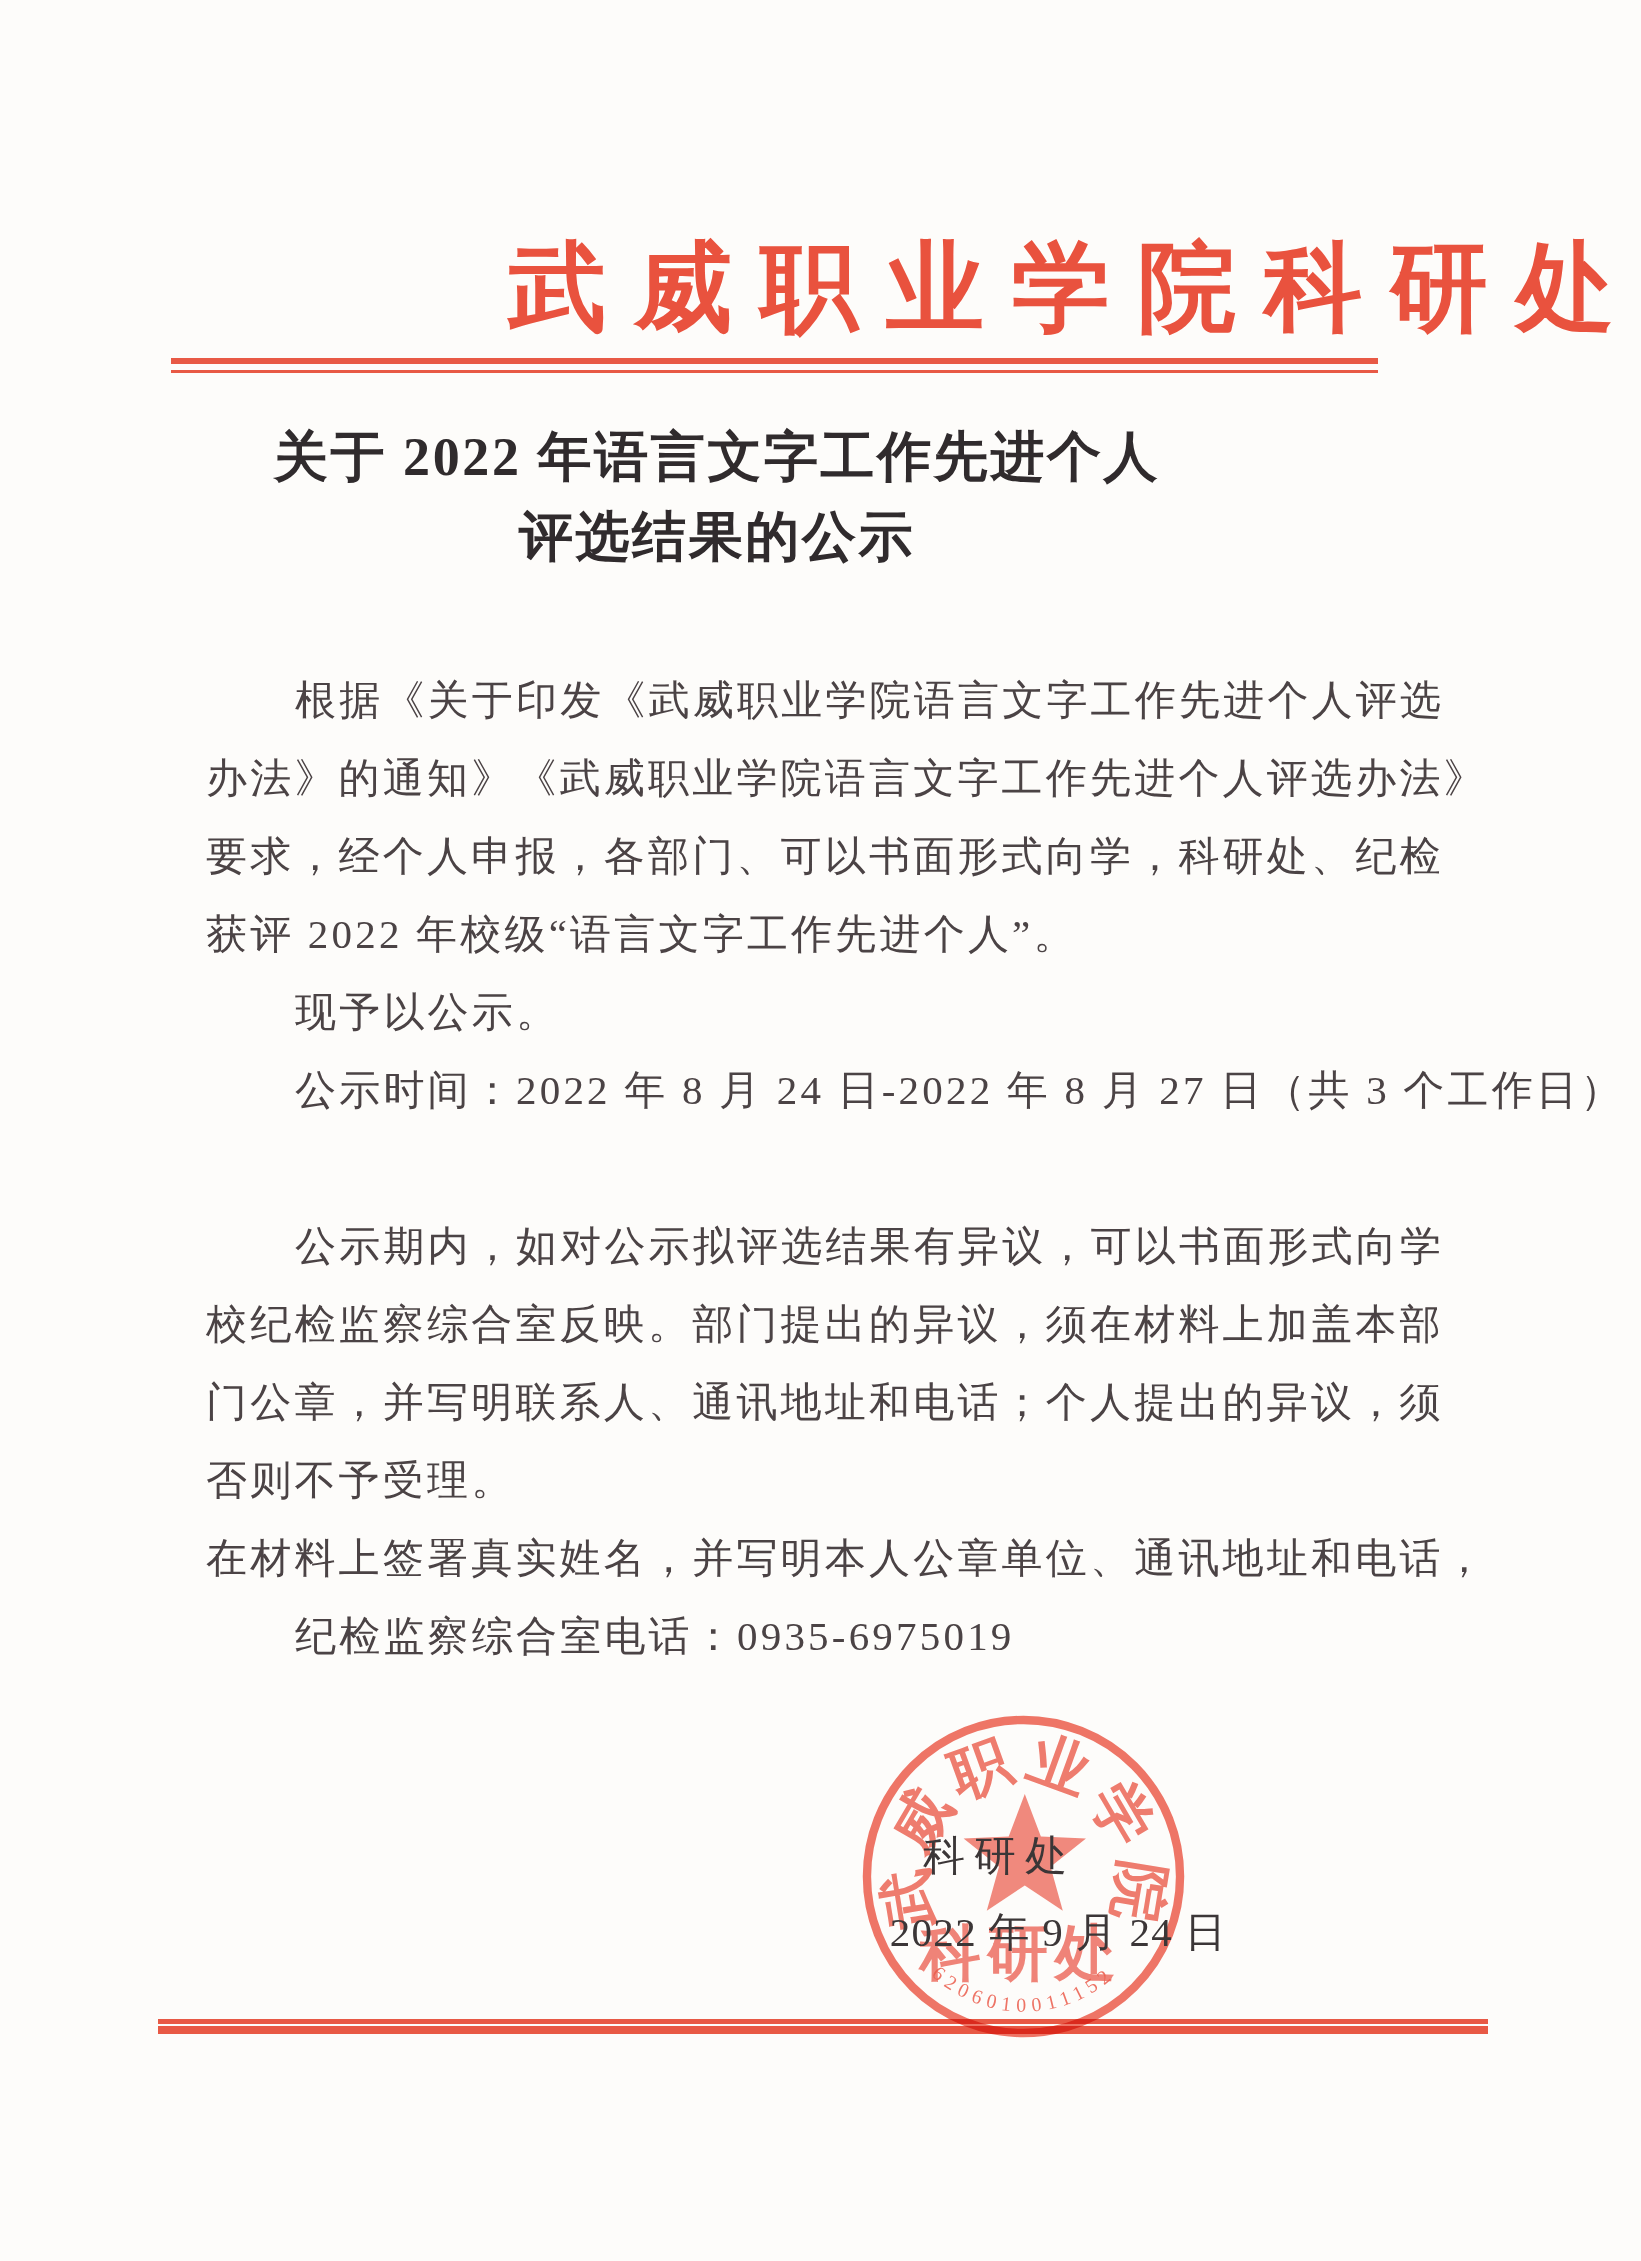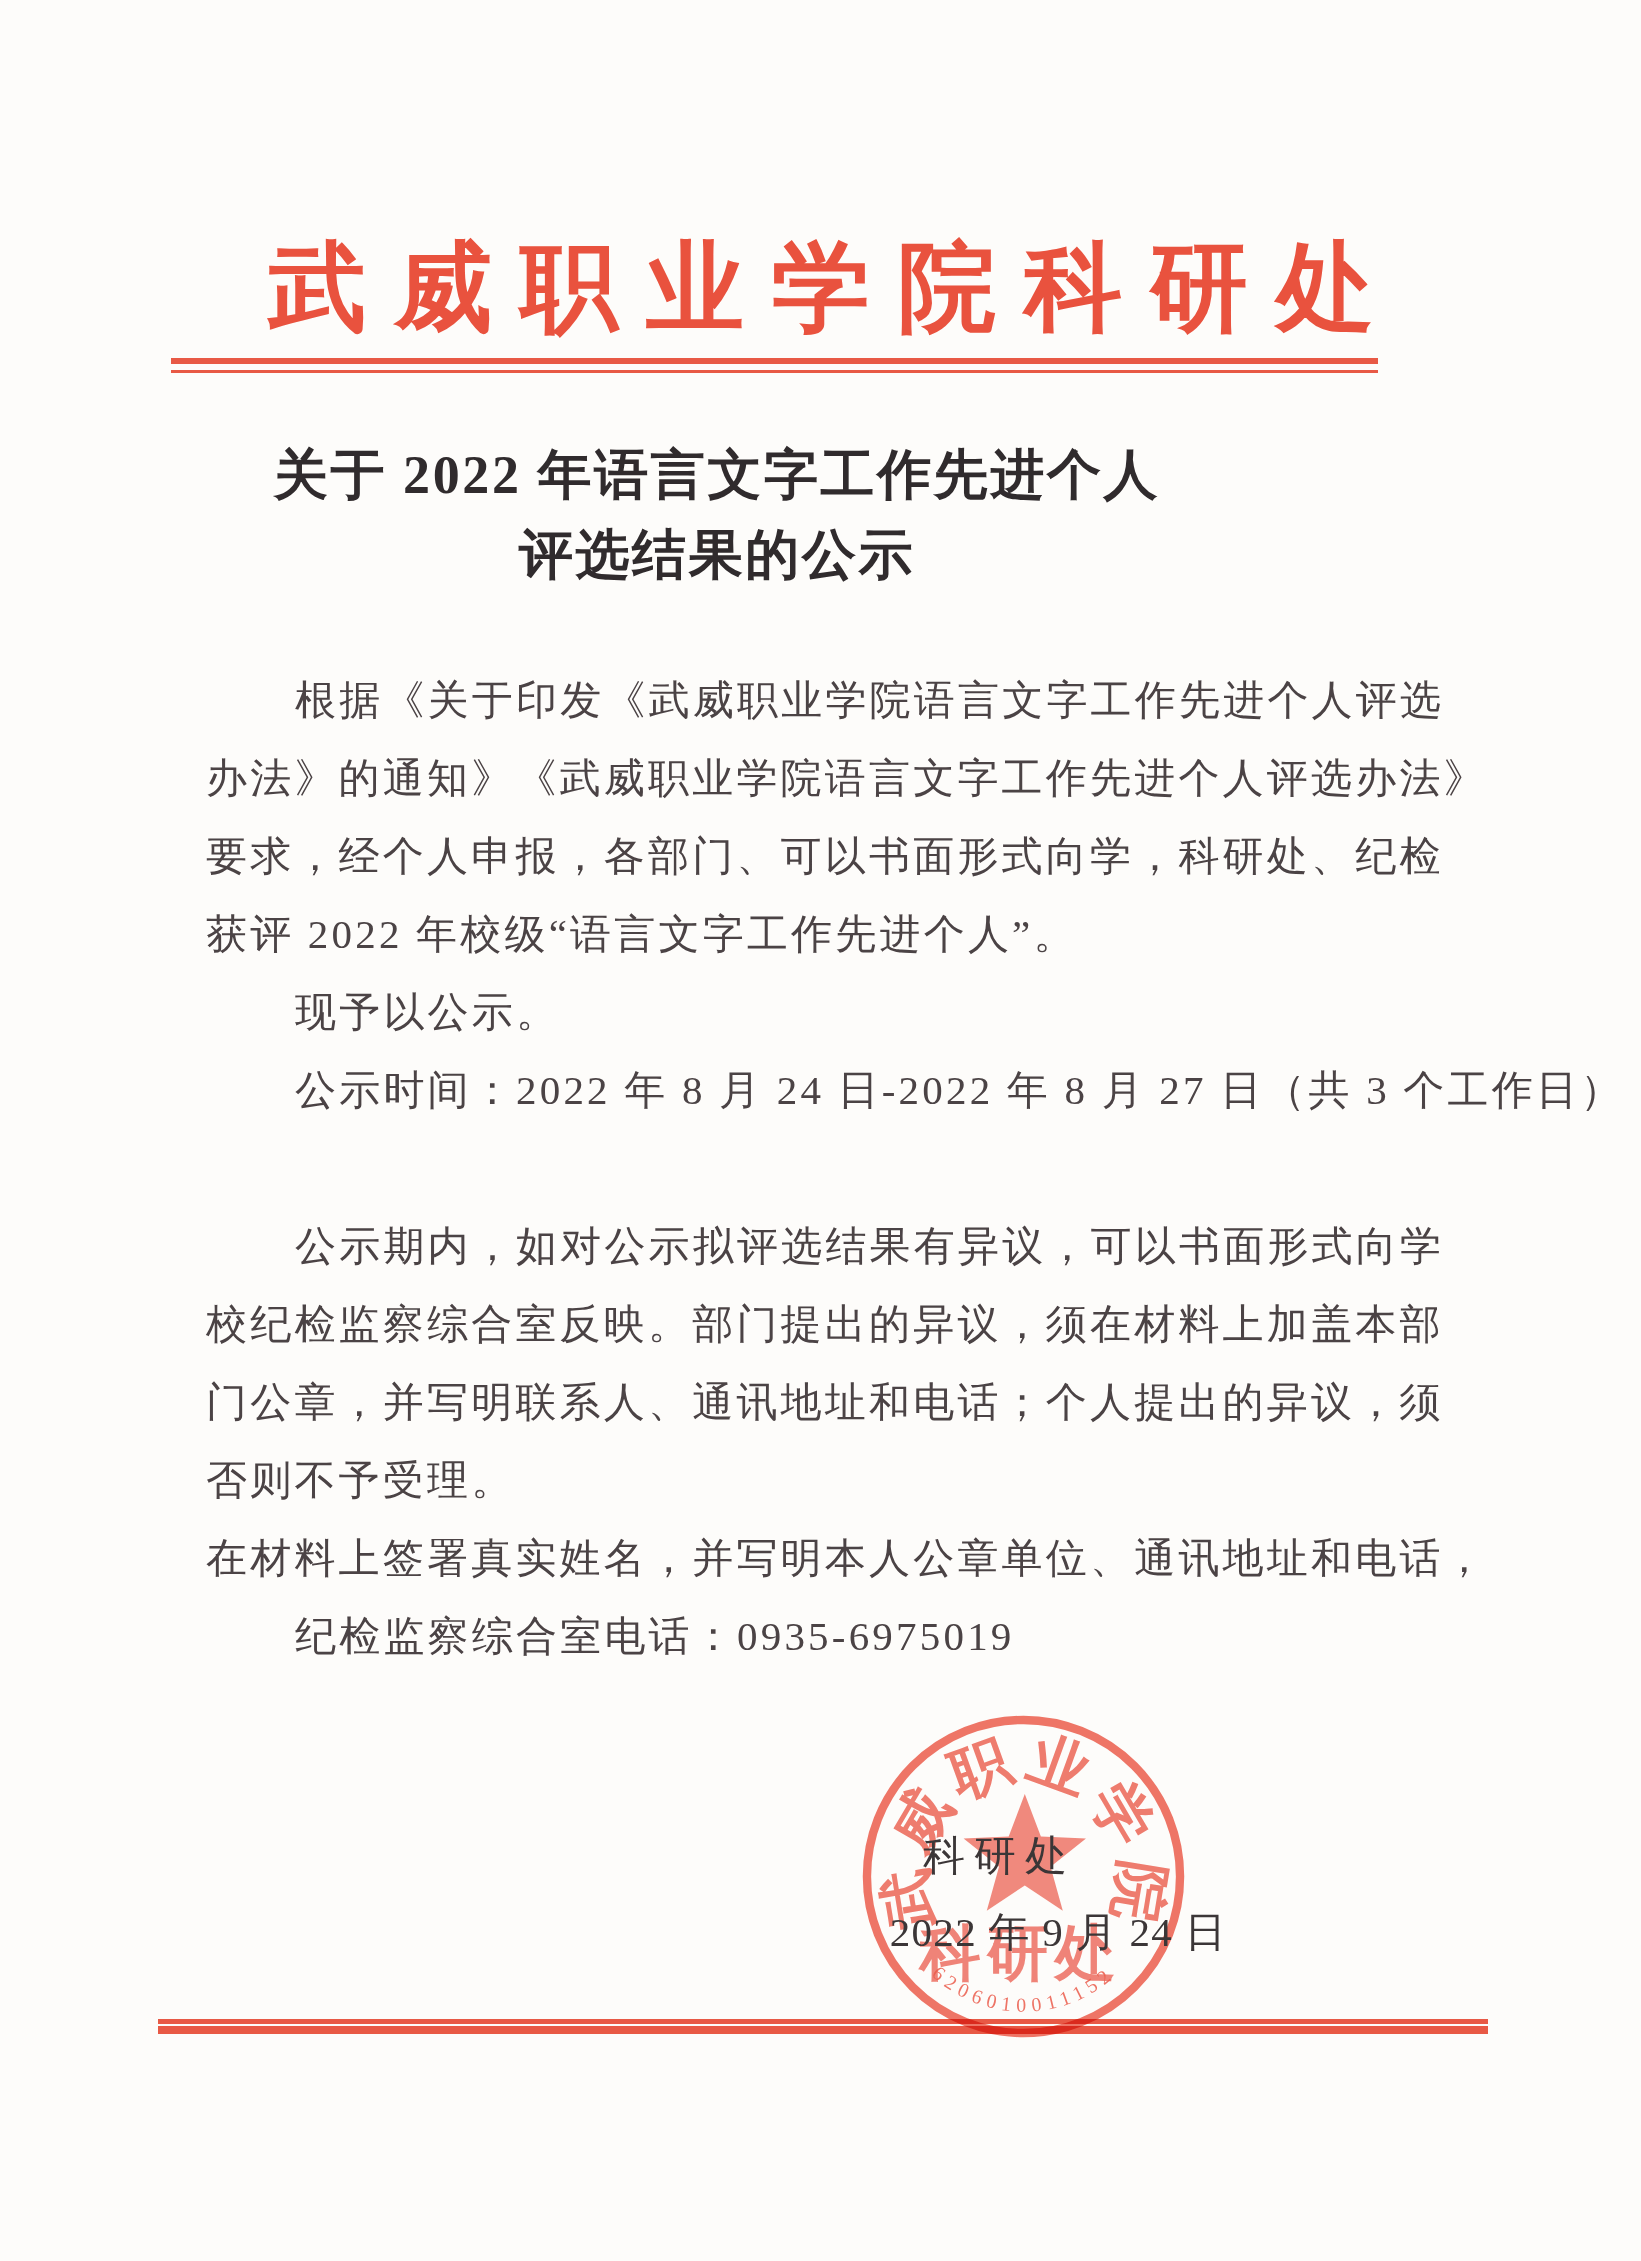--- a/index.html
+++ b/index.html
@@ -10,40 +10,40 @@
     margin: 0 auto;
     background: #fdfcfa;
     overflow: hidden;
     font-family: "Liberation Serif", "DejaVu Serif", serif;
   }
 
   
   .masthead {
     position: absolute;
     top: 237px; left: 0; width: 1642px;
-    text-align: center;
+    text-align: right;
     font-size: 98px;
     font-weight: bold;
     letter-spacing: 28px;
     padding-left: 28px; 
     box-sizing: border-box;
     color: #e9523e;
     line-height: 103px;
     white-space: nowrap;
   }
   .rule { position: absolute; background: #e85945; }
   .rule-header-thick { top: 358px; left: 171px; width: 1207px; height: 5.8px; }
   .rule-header-thin  { top: 370px; left: 171px; width: 1207px; height: 3.2px; }
   .rule-footer-thin  { top: 2019px; left: 158px; width: 1330px; height: 4.5px; }
   .rule-footer-thick { top: 2026px; left: 158px; width: 1330px; height: 7.7px; }
 
   
   .doc-title {
     position: absolute;
-    top: 435px; left: 0; width: 1434px;
+    top: 417px; left: 0; width: 1434px;
     text-align: center;
     color: #302b2d;
     font-weight: bold;
     font-size: 54px;
     line-height: 80px;
     letter-spacing: 2.6px;
   }
 
   
   .body-block {

